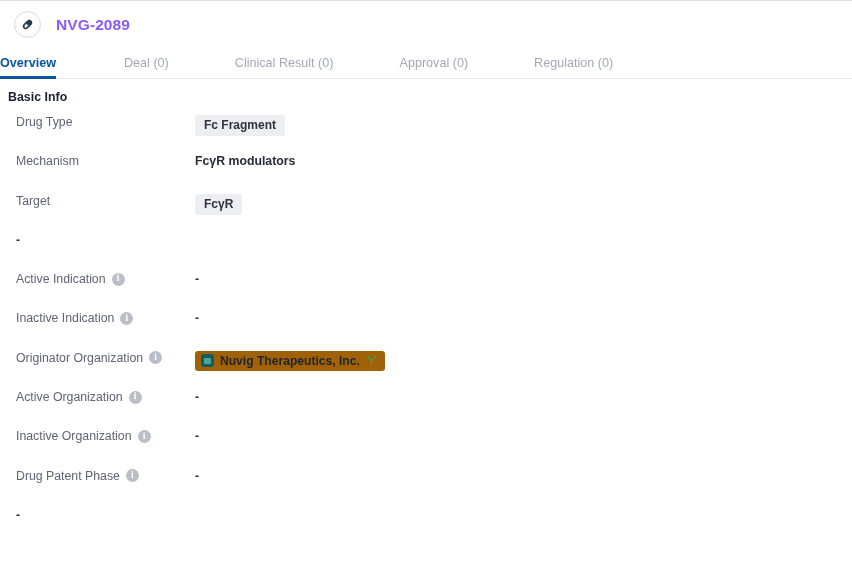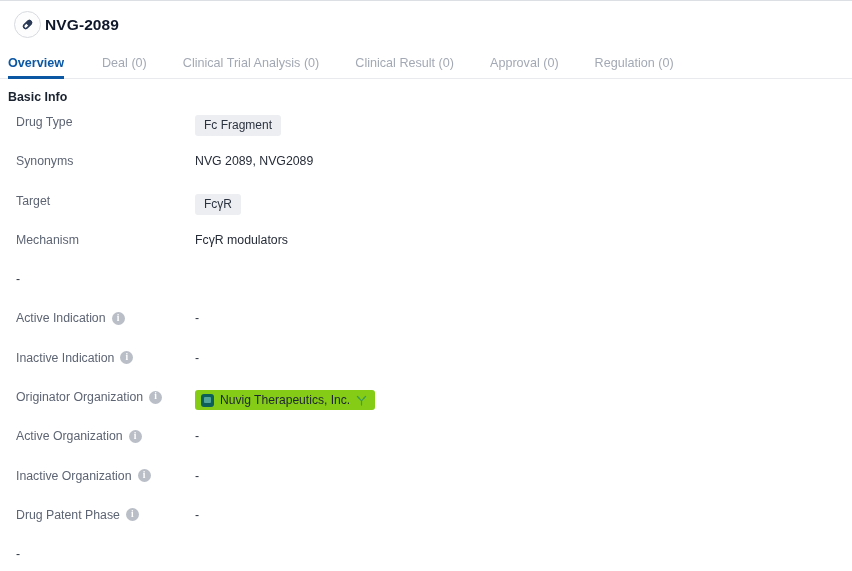--- a/index.html
+++ b/index.html
@@ -28,34 +28,35 @@
   .drug-avatar {
     width: 27px; height: 27px;
     border-radius: 50%;
     border: 1px solid #d7dade;
     background: #fdfdfd;
     display: flex; align-items: center; justify-content: center;
     flex: none;
   }
   .drug-avatar svg { display: block; }
   .page-title {
-    margin-left: 4px;
+    margin-left: 15px;
     font-size: 15.5px;
     font-weight: bold;
-    color: #0f172a;
+    color: #8b5cf6;
     letter-spacing: .1px;
   }
 
   
   .tabbar {
     position: relative;
     display: flex;
     align-items: flex-end;
     height: 31px;
-    padding-left: 8px;
+    padding-left: 0;
+    gap: 30px;
   }
   .tabbar::after {
     content: "";
     position: absolute;
     left: 0; right: 0; bottom: 0;
     height: 1px;
     background: #e8eaed;
   }
   .tab {
     position: relative;
@@ -118,40 +119,41 @@
     line-height: 1;
     cursor: pointer;
     flex: none;
   }
   .field-value {
     font-size: 12.3px;
     color: #262c38;
     padding-top: 3px;
     display: flex;
     align-items: center;
+    font-weight: bold;
   }
   .field-value.dash { color: #2c3340; }
 
   
   .chip {
     display: inline-flex;
     align-items: center;
     background: #eceef1;
     color: #2c3340;
     font-size: 12px;
     border-radius: 3px;
     padding: 4px 9px 5px 9px;
     line-height: 1;
     cursor: pointer;
   }
   .org-chip {
     display: inline-flex;
     align-items: center;
     gap: 6px;
-    background: #84cc16;
+    background: #a16207;
     border-radius: 3px;
     padding: 3px 8px 3px 6px;
     cursor: pointer;
   }
   .org-logo {
     width: 13px; height: 13px;
     border-radius: 3px;
     background: #0d5f5a;
     display: flex; align-items: center; justify-content: center;
     flex: none;
@@ -183,60 +185,53 @@
           <rect x="4.5" y="8.6" width="15" height="6.8" rx="3.4" fill="none" stroke="#2b3a57" stroke-width="2"></rect>
         </g>
       </svg>
     </div>
     <div class="page-title">NVG-2089</div>
   </div>
 
   <div class="tabbar">
     <div class="tab active">Overview</div>
     <div class="tab">Deal (0)</div>
-    <div class="tab">Clinical Trial Analysis (0)</div>
     <div class="tab">Clinical Result (0)</div>
     <div class="tab">Approval (0)</div>
     <div class="tab">Regulation (0)</div>
   </div>
 
   <div class="section-title">Basic Info</div>
 
   <div class="fields">
 
     <div class="field-row">
       <div class="field-label">
         <span>Drug Type</span>
       </div>
       <div class="field-value">
         <span class="chip">Fc Fragment</span>
       </div>
     </div>
 
-    <div class="field-row">
-      <div class="field-label">
-        <span>Synonyms</span>
-      </div>
-      <div class="field-value">NVG 2089,  NVG2089</div>
+
+    <div class="field-row">
+      <div class="field-label">
+        <span>Mechanism</span>
+      </div>
+      <div class="field-value">FcγR modulators</div>
     </div>
 
     <div class="field-row">
       <div class="field-label">
         <span>Target</span>
       </div>
       <div class="field-value">
         <span class="chip">FcγR</span>
       </div>
-    </div>
-
-    <div class="field-row">
-      <div class="field-label">
-        <span>Mechanism</span>
-      </div>
-      <div class="field-value">FcγR modulators</div>
     </div>
 
     <div class="field-row">
       <div class="field-value dash">-</div>
     </div>
 
     <div class="field-row">
       <div class="field-label">
         <span>Active Indication</span>
         <span class="info-icon">i</span>

